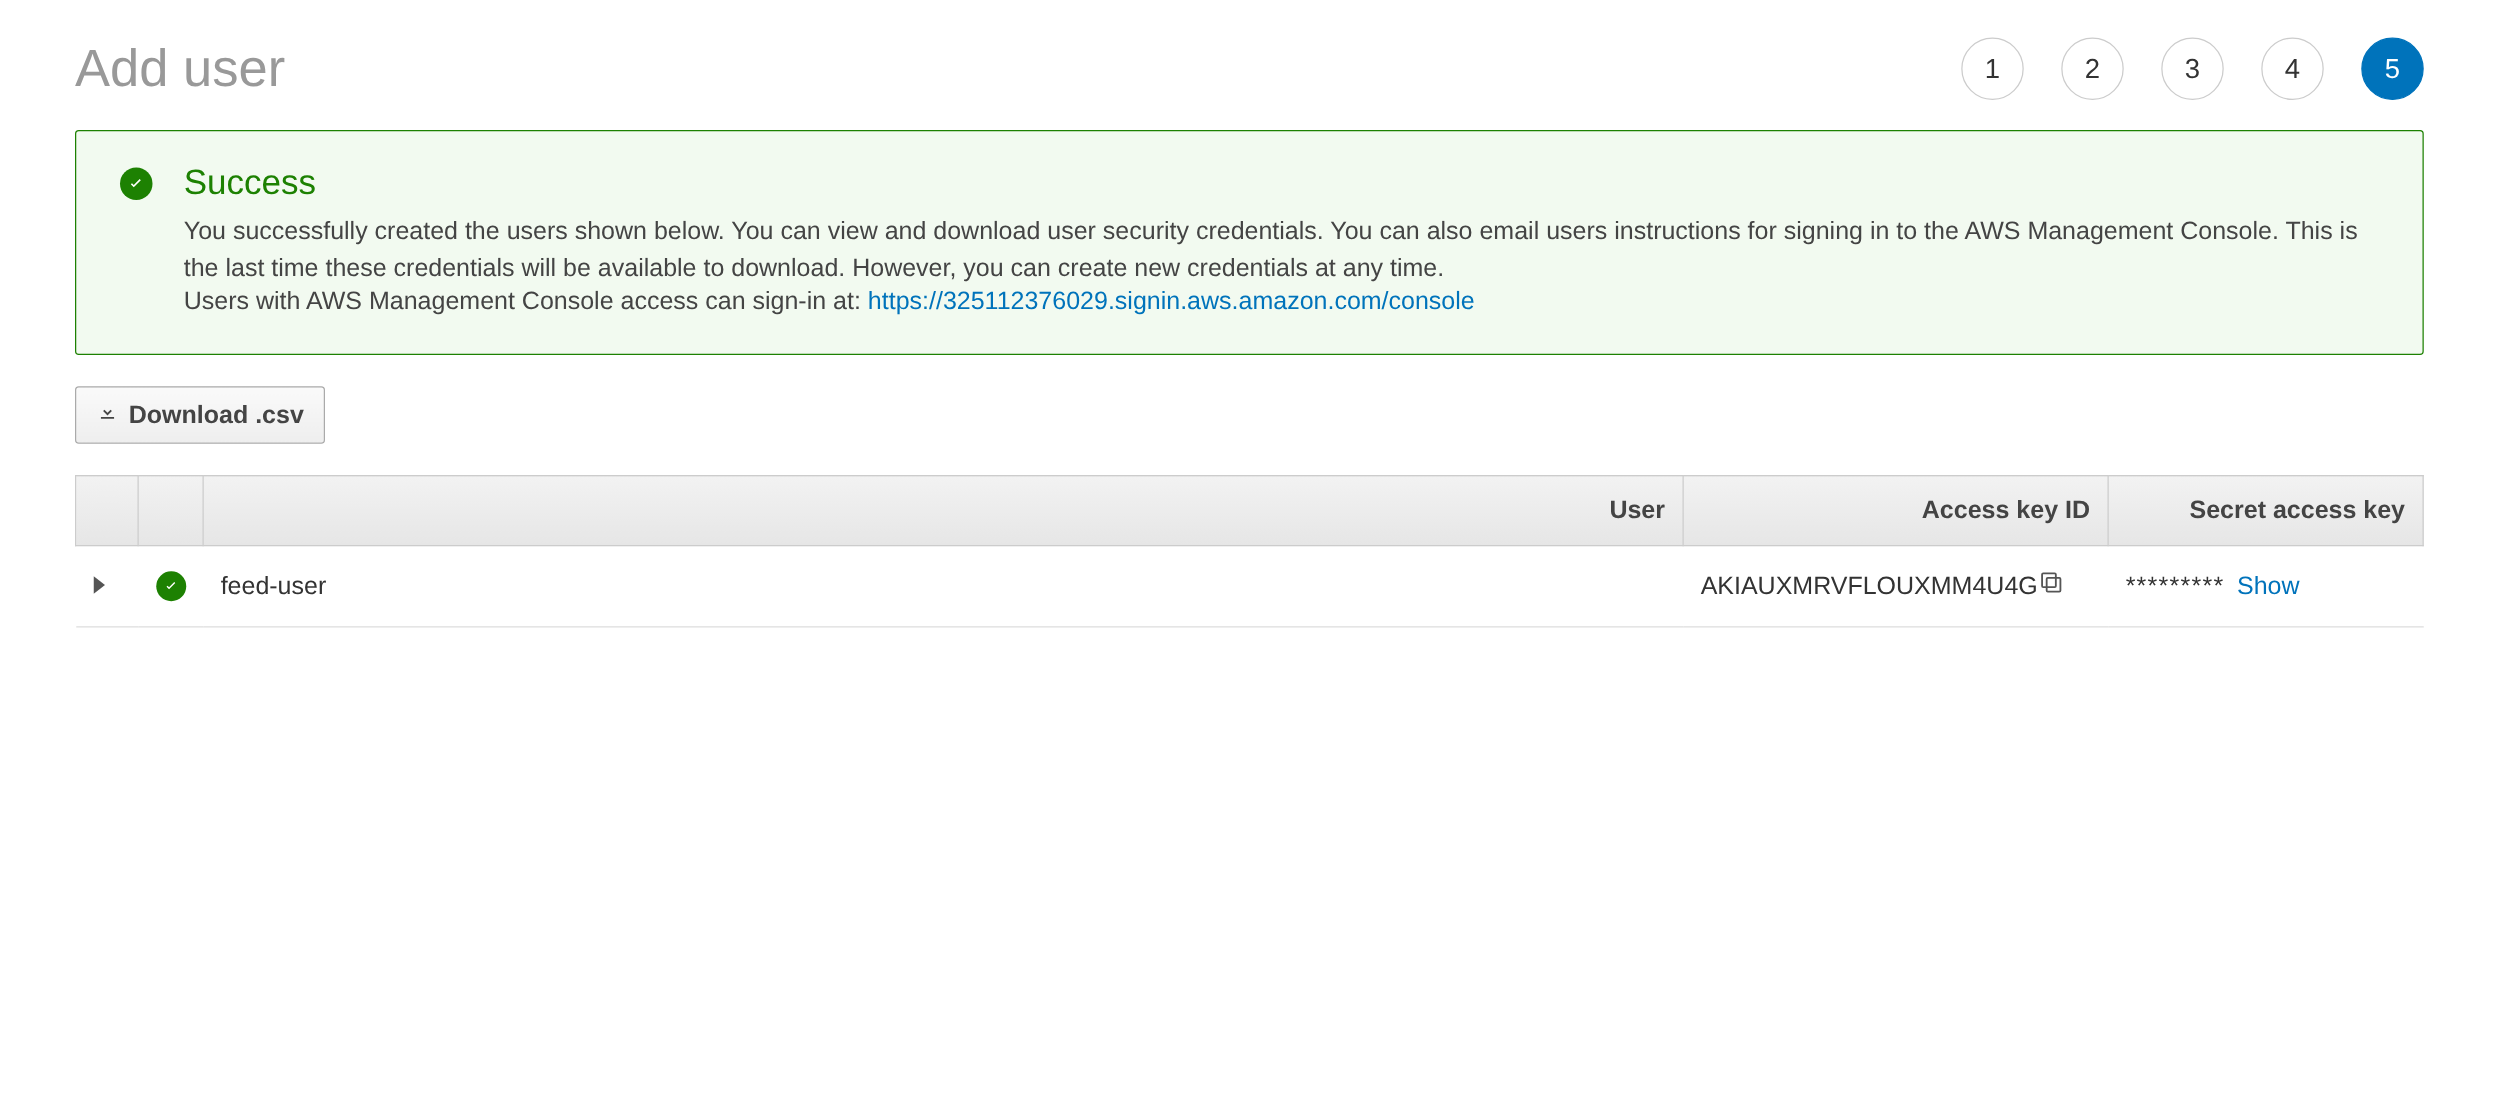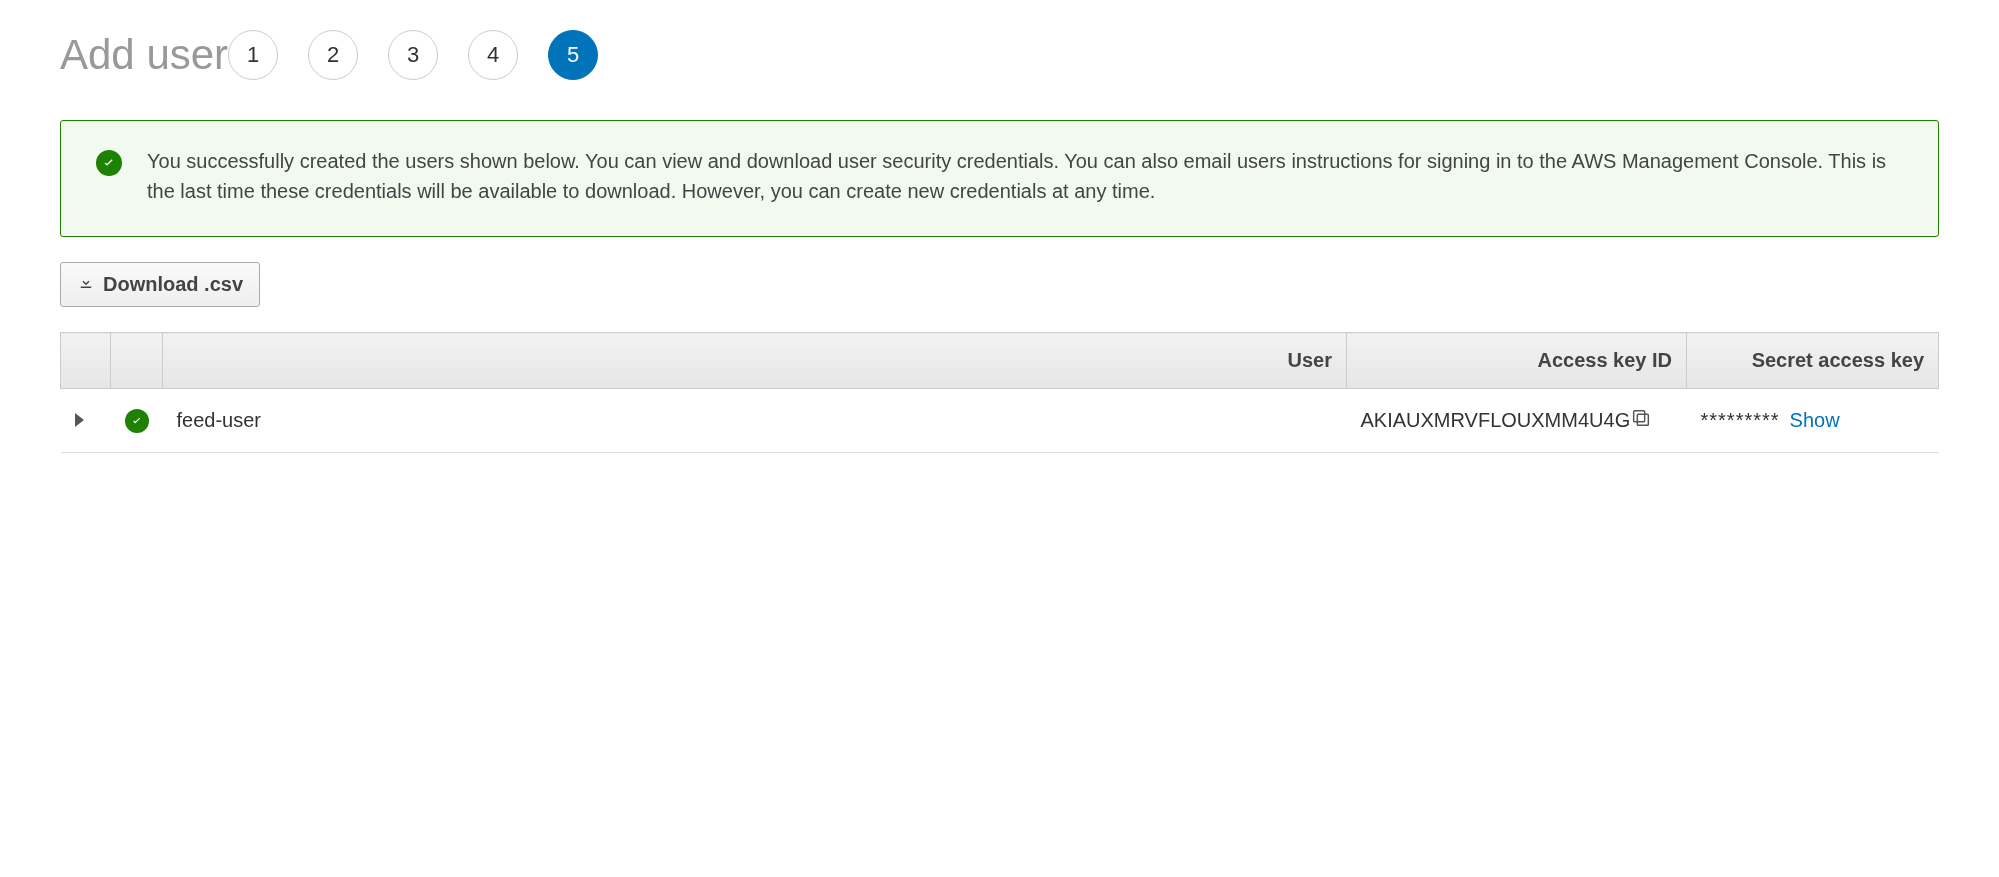--- a/index.html
+++ b/index.html
@@ -4,23 +4,23 @@
   <style>
     * { box-sizing: border-box; margin: 0; padding: 0; }
     body {
       font-family: "Amazon Ember", "Helvetica Neue", Helvetica, Arial, sans-serif;
       background: #fff;
       padding: 30px 60px;
       color: #333;
     }
     .header {
       display: flex;
-      justify-content: flex-start;
-      align-items: center;
-      margin-bottom: 40px;
+      justify-content: space-between;
+      align-items: center;
+      margin-bottom: 24px;
     }
     .page-title {
       font-size: 42px;
       font-weight: 400;
       color: #999;
     }
     .steps {
       display: flex;
       gap: 30px;
     }
@@ -154,21 +154,25 @@
 
 <div class="success-box">
   <div class="success-icon-wrap">
     <div class="success-icon">
       <svg viewBox="0 0 24 24">
           <path d="M9 16.2l-3.5-3.5 1.4-1.4L9 13.4l7.1-7.1 1.4 1.4z"></path>
         </svg>
     </div>
   </div>
   <div class="success-content">
+    <div class="success-title">Success</div>
     <div class="success-text">You successfully created the users shown below. You can view and download user security credentials. You can also email users instructions for signing in to the AWS Management Console. This is the last time these credentials will be available to download. However, you can create new credentials at any time.</div>
+    <div class="success-signin">
+      <span>Users with AWS Management Console access can sign-in at: </span><a href="#">https://325112376029.signin.aws.amazon.com/console</a>
+    </div>
   </div>
 </div>
 
 <button class="download-btn">
   <span>
     <svg viewBox="0 0 24 24">
         <path d="M12 3v10.6l3.3-3.3 1.4 1.4L12 16.4 7.3 11.7l1.4-1.4L12 13.6V3h0zM5 18h14v2H5z"></path>
       </svg>
   </span>
   <span>Download .csv</span>

